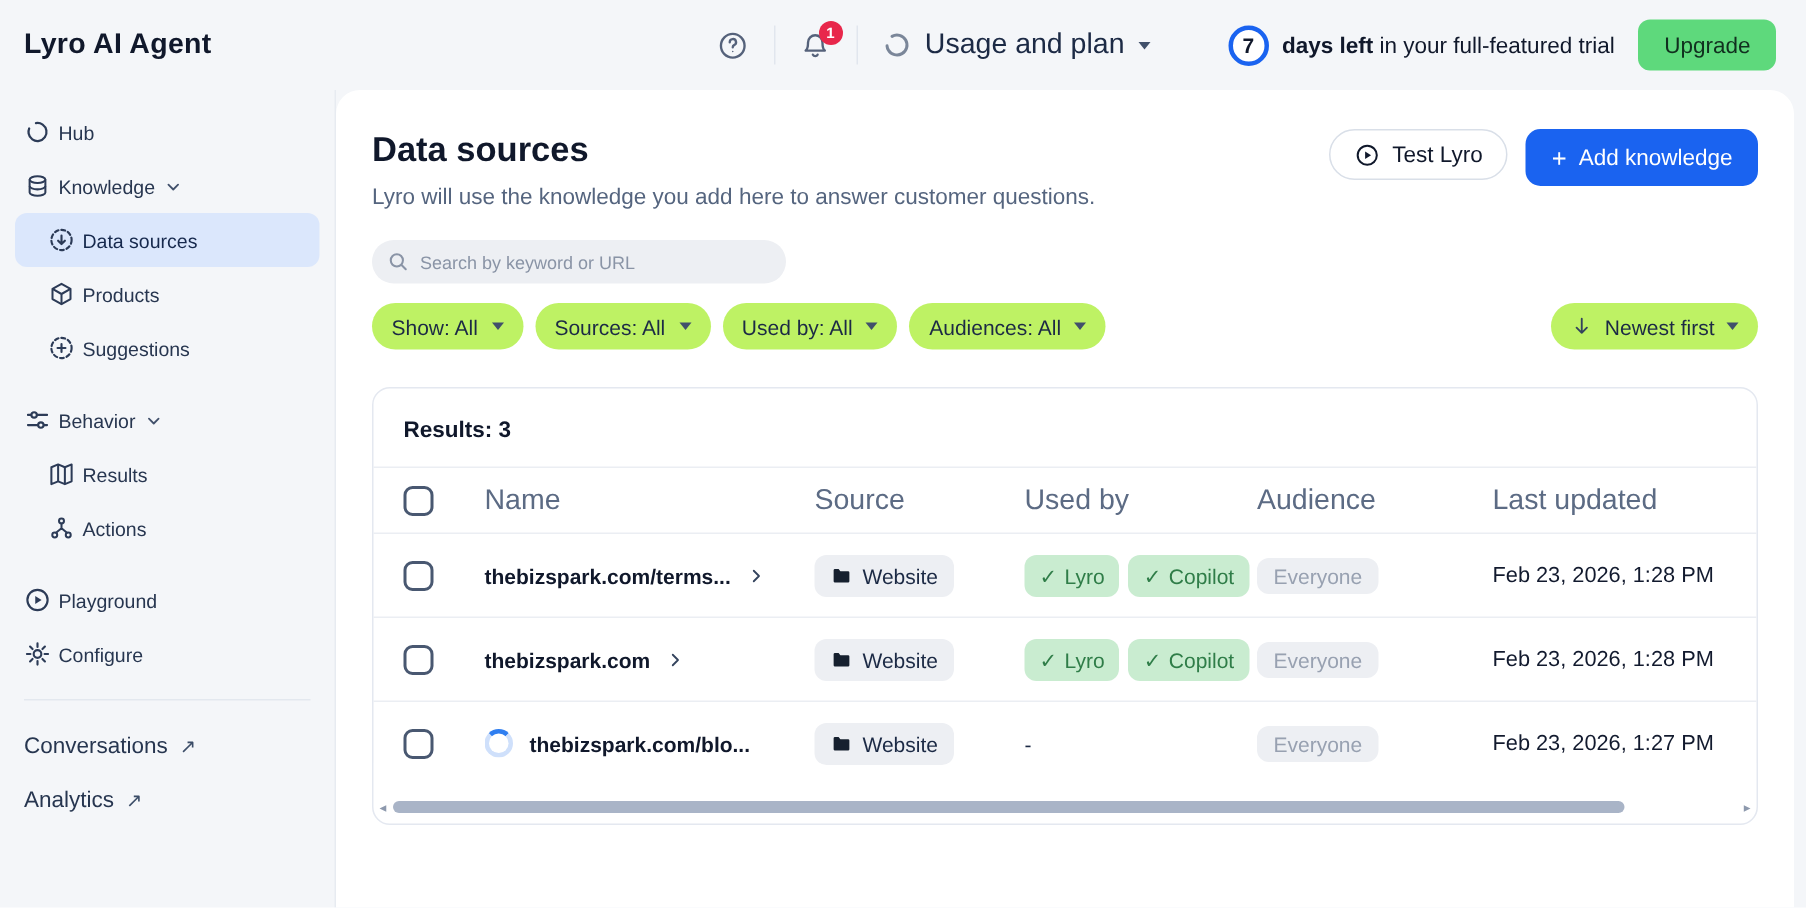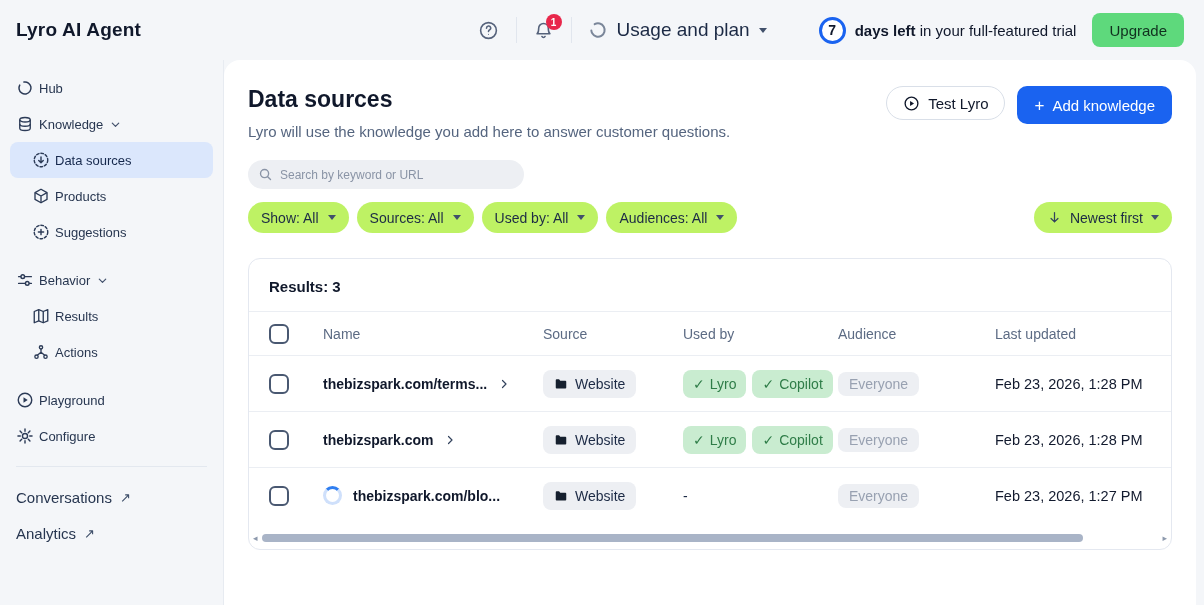--- a/index.html
+++ b/index.html
@@ -59,21 +59,21 @@
 
   .filter-row { margin-top:13px; display:flex; align-items:center; gap:8px; }
   .pill { height:31px; padding:0 13px; background:#bef264; border:none; border-radius:16px; font-size:14px; color:#1c2a45; font-family:inherit; display:flex; align-items:center; gap:9px; cursor:pointer; }
   .pill-sort { margin-left:auto; gap:8px; }
   .sort-arrow { color:#33435d; }
 
   
   .table-card { margin-top:25px; border:1px solid #e4e8f0; border-radius:12px; background:#fff; }
   .results { padding:19px 20px 16px; font-size:15px; font-weight:700; color:#10182b; }
   .trow { display:grid; grid-template-columns:54px 220px 140px 155px 157px 1fr; align-items:center; padding-left:20px; border-top:1px solid #ebeef3; }
-  .trow.head { height:44px; font-size:14px; color:#5c6b84; }
+  .trow.head { height:44px; font-size:19px; color:#5c6b84; }
   .trow.data { height:56px; }
   .checkbox { width:20px; height:20px; border:2px solid #495871; border-radius:6px; background:#fff; cursor:pointer; }
   .name-cell { display:flex; align-items:center; gap:11px; font-size:14px; font-weight:700; color:#10182b; }
   .row-chevron { color:#33435d; cursor:pointer; }
   .badge-src { display:inline-flex; align-items:center; gap:7px; background:#edeff3; border-radius:8px; padding:6px 11px; font-size:14px; color:#1c2a45; }
   .usedby-cell { display:flex; gap:6px; }
   .badge-green { display:inline-flex; align-items:center; gap:5px; background:#c9ecd0; border-radius:8px; padding:6px 10px; font-size:14px; color:#2f7d48; }
   .badge-gray { display:inline-flex; align-items:center; background:#edeff3; border-radius:8px; padding:4px 11px; font-size:14px; color:#98a1b1; }
   .dash { font-size:14px; color:#1c2a45; }
   .updated-cell { font-size:14.5px; font-weight:500; color:#121a2e; }

